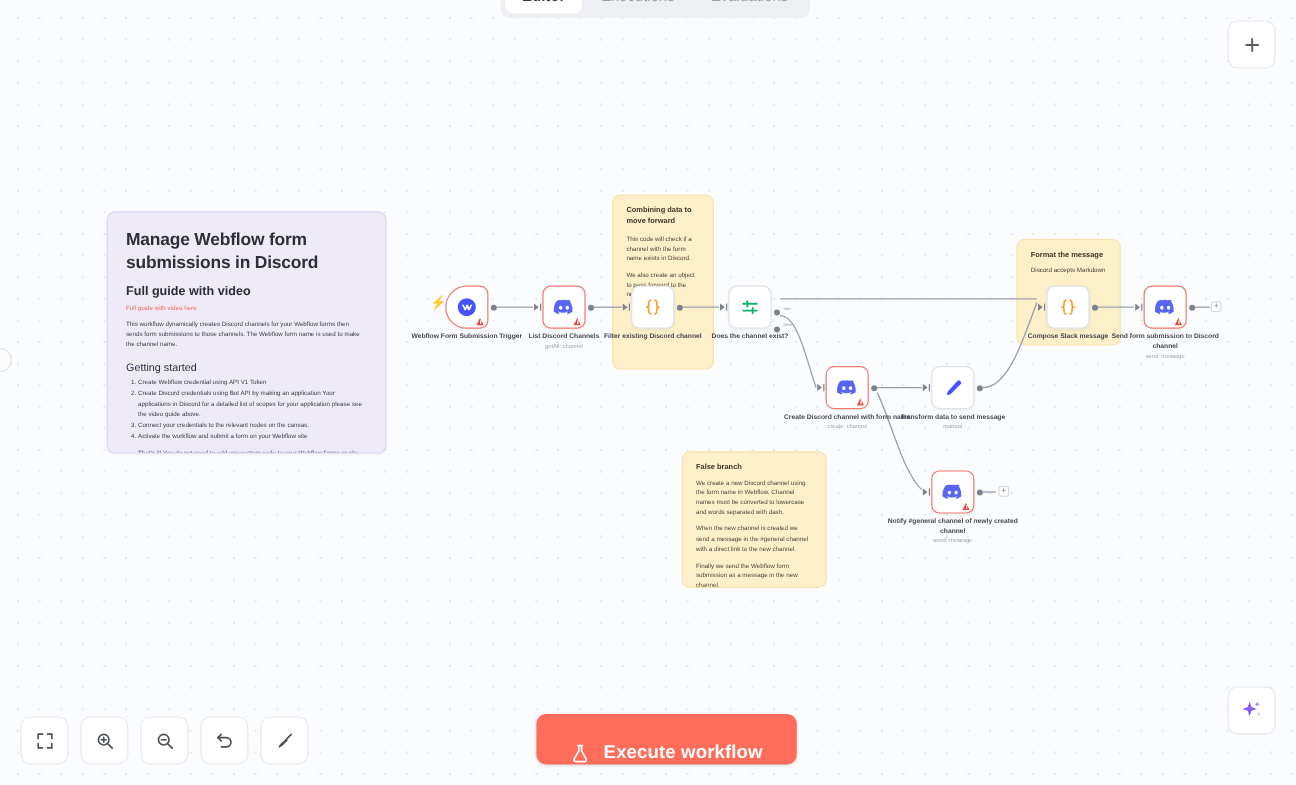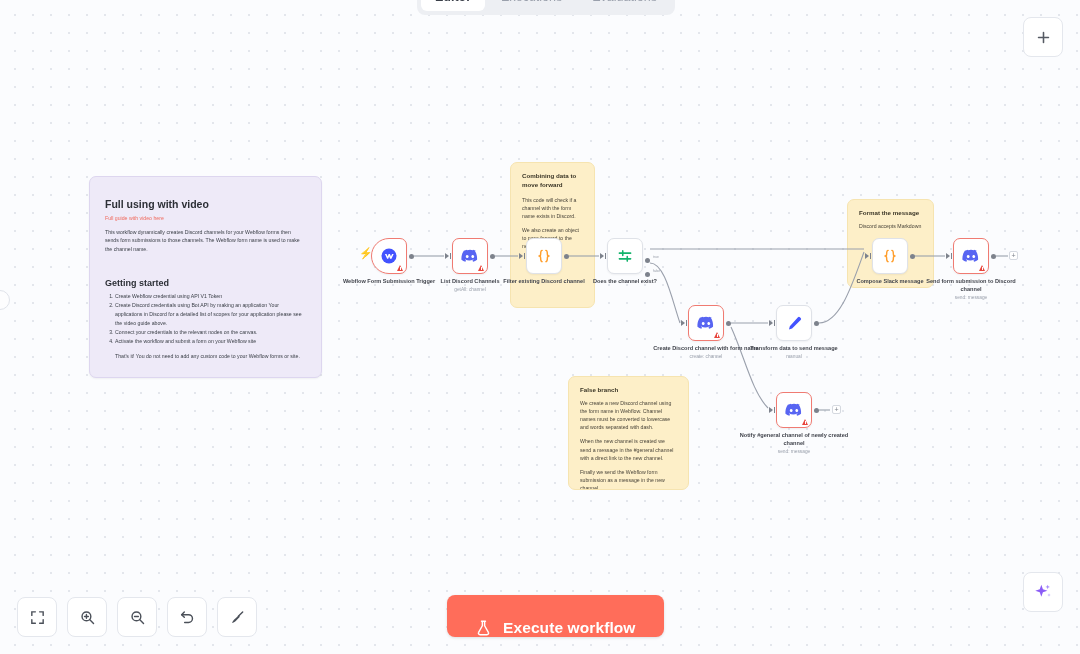--- a/index.html
+++ b/index.html
@@ -102,21 +102,21 @@
   .sticky.yellow {
     background: #fdefc8;
     border: 1px solid #f6e4b0;
   }
 
   #sticky-guide { left: 89px; top: 176px; width: 233px; height: 202px; padding: 14px 15px; }
   #sticky-guide h1 { font-size: 14.5px; font-weight: 700; color: #2c2f36; line-height: 1.33; letter-spacing: -.15px; }
   #sticky-guide h2 { font-size: 10.5px; font-weight: 700; color: #2c2f36; margin-top: 7px; }
   #sticky-guide .link { font-size: 5.2px; color: #f06a5d; margin-top: 5px; display:block; text-decoration: none; }
   #sticky-guide p.body { font-size: 5.2px; color: #3c4149; line-height: 1.62; margin-top: 7px; }
-  #sticky-guide h3 { font-size: 9px; font-weight: 700; color: #2c2f36; margin-top: 25px; }
+  #sticky-guide h3 { font-size: 9px; font-weight: 400; color: #2c2f36; margin-top: 9px; }
   #sticky-guide ol { margin: 4px 0 0 10px; padding: 0; }
   #sticky-guide ol li { font-size: 5.2px; color: #3c4149; line-height: 1.72; }
   #sticky-guide p.note { font-size: 5.2px; color: #3c4149; line-height: 1.62; margin-top: 6px; margin-left: 10px; }
 
   #sticky-combining { left: 510px; top: 162px; width: 85px; height: 146px; }
   #sticky-combining h4 { font-size: 6.2px; font-weight: 700; color: #3a3526; line-height: 1.42; }
   #sticky-combining p { font-size: 5.2px; color: #4a453a; line-height: 1.55; margin-top: 6px; }
 
   #sticky-format { left: 847px; top: 199px; width: 87px; height: 89px; }
   #sticky-format h4 { font-size: 6.2px; font-weight: 700; color: #3a3526; line-height: 1.4; }
@@ -281,21 +281,22 @@
   </div>
 
   <button id="execute-workflow-button">
     <svg width="17" height="18" viewBox="0 0 24 24">
       <path d="M9.2 2.5h5.6M10.4 2.5v6.3L5.1 18.1c-.9 1.5.2 3.4 2 3.4h9.8c1.8 0 2.9-1.9 2-3.4L13.6 8.8V2.5" fill="none" stroke="#fff" stroke-width="2" stroke-linecap="round" stroke-linejoin="round"></path>
     </svg>
     <span class="label">Execute workflow</span>
   </button>
 
   <div class="sticky purple" id="sticky-guide">
-    <h2>Full using with video</h2>
+    <h1>Manage Webflow form submissions in Discord</h1>
+    <h2>Full guide with video</h2>
     <a class="link" href="#">Full guide with video here</a>
     <p class="body">This workflow dynamically creates Discord channels for your Webflow forms then sends form submissions to those channels. The Webflow form name is used to make the channel name.</p>
     <h3>Getting started</h3>
     <ol>
       <li>Create Webflow credential using API V1 Token</li>
       <li>Create Discord credentials using Bot API by making an application Your applications in Discord for a detailed list of scopes for your application please see the video guide above.</li>
       <li>Connect your credentials to the relevant nodes on the canvas.</li>
       <li>Activate the workflow and submit a form on your Webflow site</li>
     </ol>
     <p class="note">That's it! You do not need to add any custom code to your Webflow forms or site.</p>

